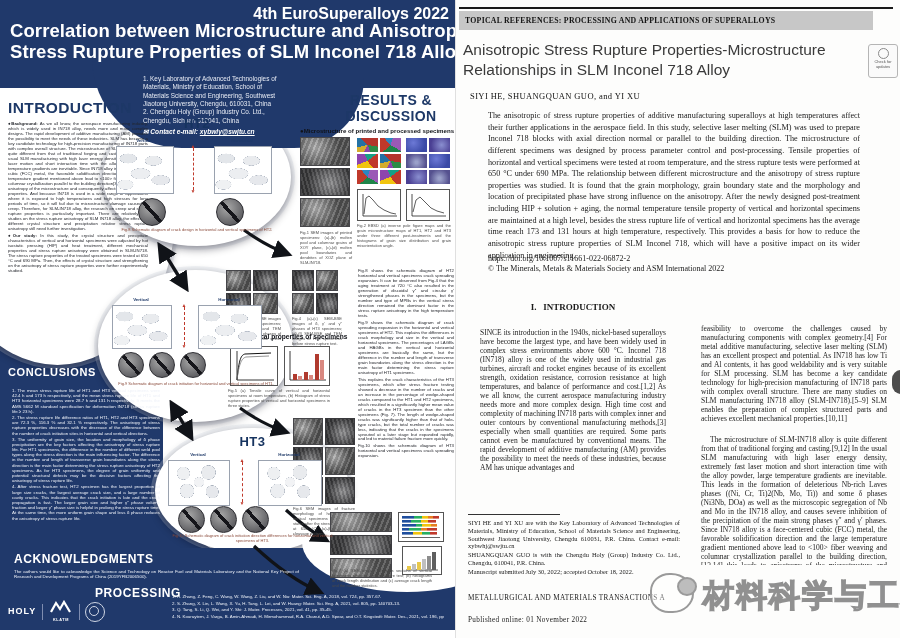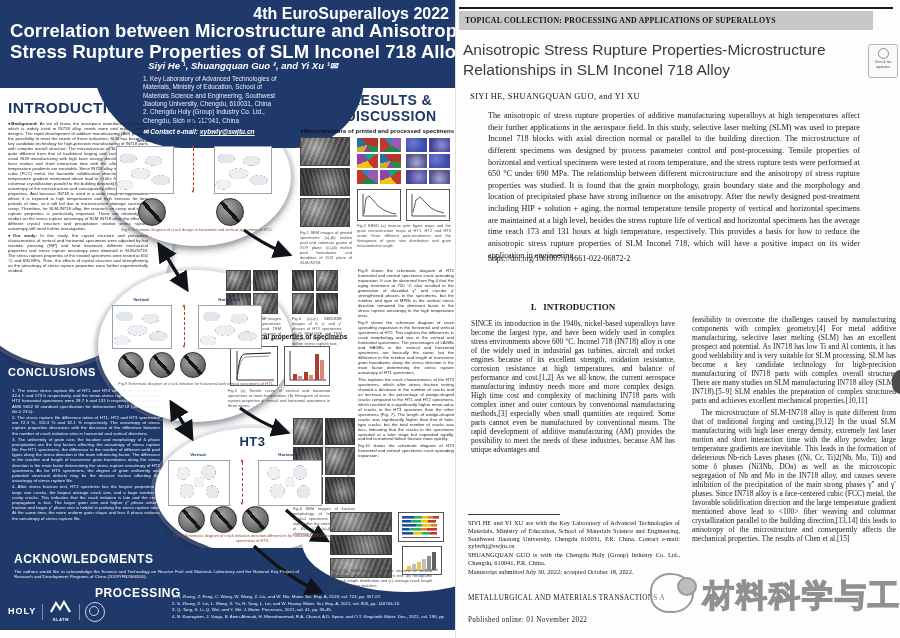--- a/index.html
+++ b/index.html
@@ -61,21 +61,21 @@
   .dash-arrow span{position:absolute;left:-3.5px;color:#c0392b;font-size:5px;line-height:5px;}
 
   
   #paper{position:absolute;left:455px;top:0;width:445px;height:638px;background:#fdfdfc;border-left:1px solid #e0e0e0;font-family:"Liberation Serif",serif;color:#1a1a1a;}
   .banner{background:#c7c7c7;font-weight:bold;font-size:7.8px;letter-spacing:.25px;line-height:19px;padding-left:6px;color:#141414;font-family:"Liberation Serif",serif;}
   .ptitle{font-family:"Liberation Sans",sans-serif;color:#3a3a3a;font-size:15.5px;line-height:1.28;}
   .pauthors{font-size:8.5px;letter-spacing:.4px;color:#111;}
   .pabstract{font-size:8.2px;line-height:1.42;text-align:justify;}
   .psmall{font-size:8px;line-height:1.3;}
   .pcolumn{font-size:7.5px;line-height:1.2;text-align:justify;}
-  .pcolumn p{margin:3px;}
+  .pcolumn p{margin:12px;}
   .pcolumn p.ind{text-indent:9px;}
   .pfoot{font-size:6.4px;line-height:1.22;text-align:justify;color:#1a1a1a;}
   .pfoot p{margin:0 0 1px 0;}
   .runfoot{font-size:7.2px;letter-spacing:.35px;}
   .badge{border:1px solid #b5b5b5;border-radius:3px;background:#fafafa;text-align:center;}
   .badge .ring{width:9px;height:9px;border:1.5px solid #8a8a8a;border-radius:50%;margin:3px auto 1px auto;}
   .badge .blabel{font-family:"Liberation Sans",sans-serif;font-size:4px;color:#555;line-height:1.15;}
 
   
   #wm-text{font-weight:bold;font-size:31px;letter-spacing:2px;color:rgba(255,255,255,0.12);
@@ -109,21 +109,20 @@
       <path d="M244,230 Q266,246 288,254" stroke="#101318" stroke-width="3.2" fill="none" marker-end="url(#ah)"></path>
       <path d="M172,404 L191,437" stroke="#101318" stroke-width="3.4" fill="none" marker-start="url(#ah)" marker-end="url(#ah)"></path>
       <path d="M240,408 Q262,424 286,432" stroke="#101318" stroke-width="3.2" fill="none" marker-end="url(#ah)"></path>
       <path d="M286,510 Q308,530 326,540" stroke="#101318" stroke-width="3.2" fill="none" marker-end="url(#ah)"></path>
       <path d="M254,546 Q288,578 320,592" stroke="#101318" stroke-width="3.2" fill="none" marker-end="url(#ah)"></path>
     </svg>
 
     <div class="abs p-conf z7" style="right:6px;top:5px;">4th EuroSuperalloys 2022</div>
     <div class="abs p-title z7" style="left:10px;top:21px;">Correlation between Microstructure and Anisotropic</div>
     <div class="abs p-title z7" style="left:10px;top:42px;">Stress Rupture Properties of SLM Inconel 718 Alloy</div>
-    <div class="abs p-authors z7" style="left:118px;top:60px;width:250px;">Siyi He ¹, Shuangquan Guo ², and Yi Xu ¹✉</div>
     <div class="abs p-affil z7" style="left:143px;top:75px;width:205px;">1. Key Laboratory of Advanced Technologies of
 Materials, Ministry of Education, School of
 Materials Science and Engineering, Southwest
 Jiaotong University, Chengdu, 610031, China
 2. Chengdu Holy (Group) Industry Co. Ltd.,
 Chengdu, Sichuan 610041, China</div>
     <div class="abs p-contact z7" style="left:143px;top:128px;">
       <span>✉ Contact e-mail: </span><u>xybwly@swjtu.cn</u>
     </div>
 
@@ -339,34 +338,35 @@
       <div style="color:#fff;font-size:3.8px;font-weight:bold;letter-spacing:.6px;">KLATM</div>
     </div>
     <div class="abs z7" style="left:79px;top:604px;width:1px;height:16px;background:#7f8db0;"></div>
     <div class="abs z7" style="left:85px;top:602px;width:18px;height:18px;border:1.5px solid #cfd6e4;border-radius:50%;">
       <div style="margin:3px;width:8px;height:8px;border:1px solid #cfd6e4;border-radius:50%;"></div>
     </div>
   </div>
 
   <div id="paper">
     <div class="abs" style="left:3px;top:7px;width:434px;height:1.5px;background:#1a1a1a;"></div>
-    <div class="abs banner" style="left:3px;top:11px;width:408px;height:19px;">TOPICAL COLLECTION: PROCESSING AND APPLICATIONS OF SUPERALLOYS</div>
+    <div class="abs banner" style="left:3px;top:11px;width:408px;height:19px;">TOPICAL REFERENCES: PROCESSING AND APPLICATIONS OF SUPERALLOYS</div>
 
     <div class="abs ptitle" style="left:7px;top:40px;width:390px;">Anisotropic Stress Rupture Properties-Microstructure Relationships in SLM Inconel 718 Alloy</div>
 
     <div class="abs badge" style="left:412px;top:44px;width:28px;height:32px;">
       <div class="ring"></div>
       <div class="blabel">Check for updates</div>
     </div>
 
     <div class="abs pauthors" style="left:14px;top:91px;">SIYI HE, SHUANGQUAN GUO, and YI XU</div>
 
     <div class="abs pabstract" style="left:32px;top:110px;width:372px;">The anisotropic of stress rupture properties of additive manufacturing superalloys at high temperatures affect their further applications in the aerospace field. In this study, selective laser melting (SLM) was used to prepare Inconel 718 blocks with axial direction normal or parallel to the building direction. The microstructure of different specimens was designed by process parameter control and post-processing. Tensile properties of horizontal and vertical specimens were tested at room temperature, and the stress rupture tests were performed at 650 °C under 690 MPa. The relationship between different microstructure and the anisotropy of stress rupture properties was studied. It is found that the grain morphology, grain boundary state and the morphology and location of precipitated phase have strong influence on the anisotropy. After the newly designed post-treatment including HIP + solution + aging, the normal temperature tensile property of vertical and horizontal specimens are maintained at a high level, besides the stress rupture life of vertical and horizontal specimens has the average time reach 173 and 131 hours at high temperature, respectively. This provides a basis for how to reduce the anisotropic stress rupture properties of SLM Inconel 718, which will have a positive impact on its wider application in engineering.</div>
 
     <div class="abs psmall" style="left:32px;top:254px;">https://doi.org/10.1007/s11661-022-06872-2</div>
+    <div class="abs psmall" style="left:32px;top:264px;">© The Minerals, Metals &amp; Materials Society and ASM International 2022</div>
 
     <div class="abs" style="left:12px;top:302px;width:210px;text-align:center;font-weight:bold;font-size:9px;white-space:pre;">I.   INTRODUCTION</div>
 
     <div class="abs pcolumn" style="left:12px;top:316px;width:210px;height:190px;overflow:hidden;">
       <p>SINCE its introduction in the 1940s, nickel-based superalloys have become the largest type, and have been widely used in complex stress environments above 600 °C. Inconel 718 (IN718) alloy is one of the widely used in industrial gas turbines, aircraft and rocket engines because of its excellent strength, oxidation resistance, corrosion resistance at high temperatures, and balance of performance and cost.[1,2] As we all know, the current aerospace manufacturing industry needs more and more complex design. High time cost and complexity of machining IN718 parts with complex inner and outer contours by conventional manufacturing methods,[3] especially when small quantities are required. Some parts cannot even be manufactured by conventional means. The rapid development of additive manufacturing (AM) provides the possibility to meet the needs of these industries, because AM has unique advantages and</p>
     </div>
 
     <div class="abs" style="left:12px;top:514px;width:92px;height:1px;background:#333;"></div>
     <div class="abs pfoot" style="left:12px;top:519px;width:212px;height:62px;overflow:hidden;">
       <p>SIYI HE and YI XU are with the Key Laboratory of Advanced Technologies of Materials, Ministry of Education, School of Materials Science and Engineering, Southwest Jiaotong University, Chengdu 610031, P.R. China. Contact e-mail: xybwhj@swjtu.cn</p>

